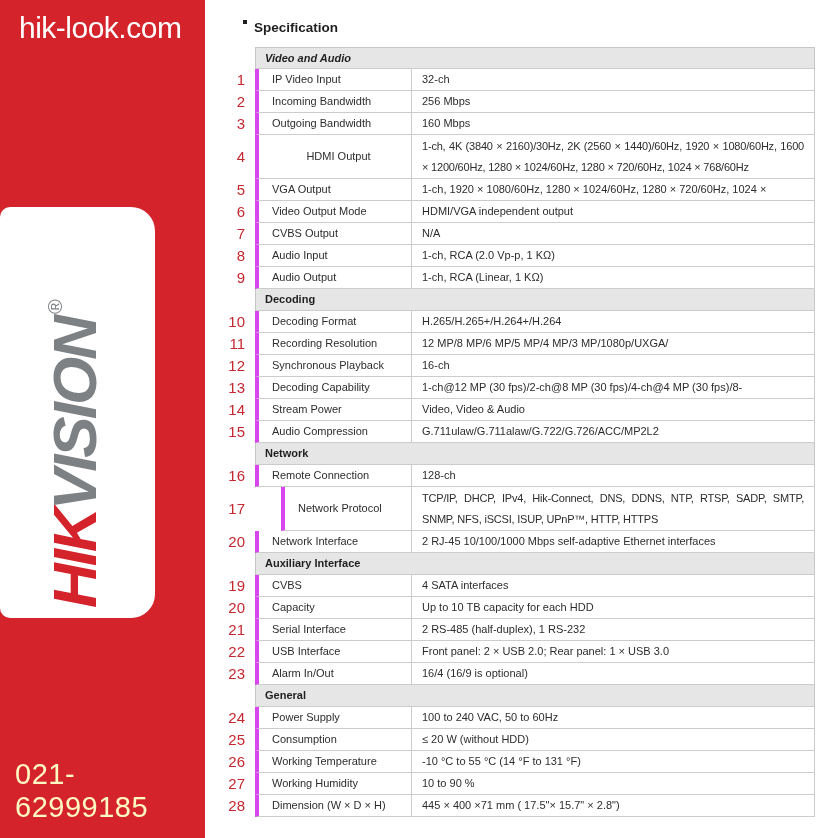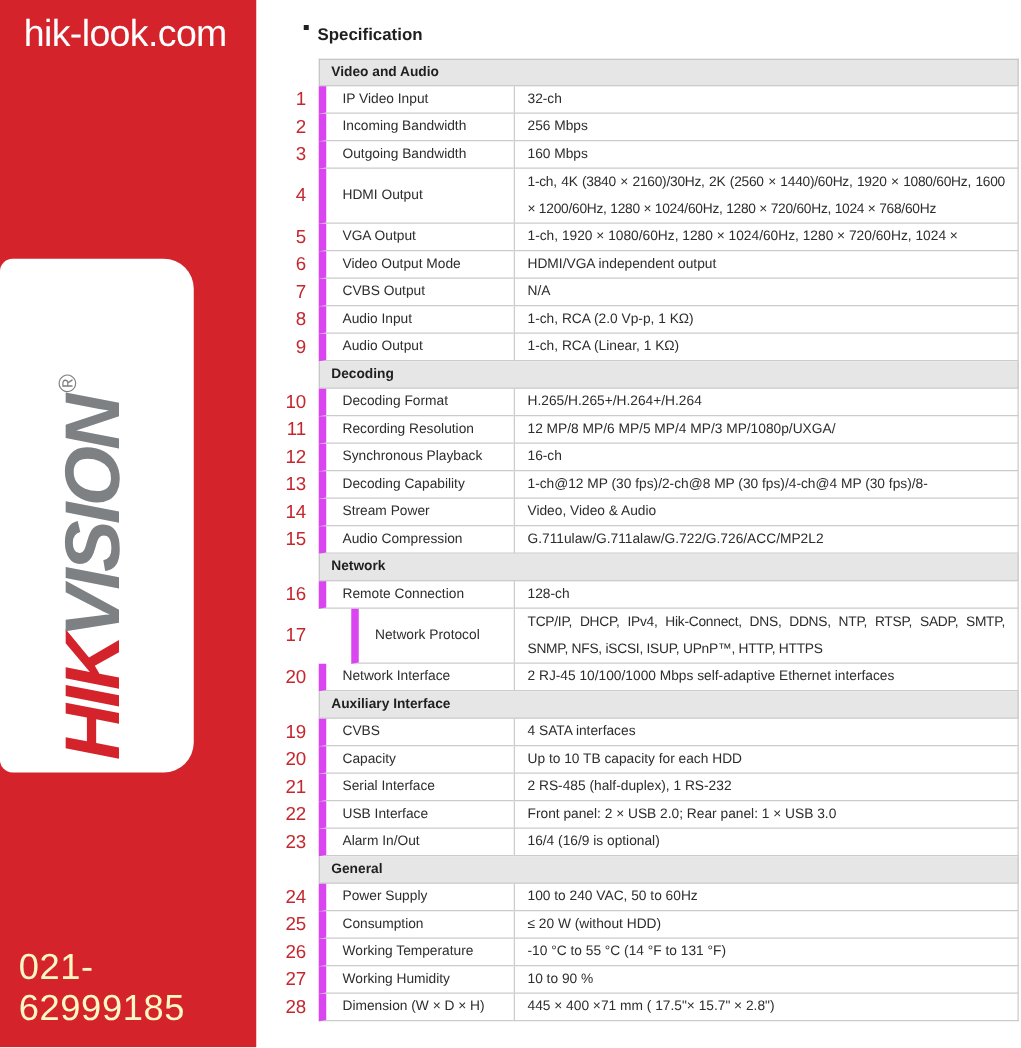--- a/index.html
+++ b/index.html
@@ -22,25 +22,25 @@
   
   .spec-heading { position:absolute; left:243px; top:20px; display:flex; align-items:flex-start; gap:7px;
                   font-size:13.5px; font-weight:bold; color:#1f1f1f; }
   .bullet { width:4px; height:4px; background:#1f1f1f; display:inline-block; }
 
   
   .spec-table { position:absolute; left:205px; top:47px; display:grid;
                 grid-template-columns:50px 156px 404px; font-size:11px; color:#2d2d2d; }
   .trow { display:contents; }
   .cell { border-bottom:1px solid #cccccc; overflow:hidden; }
-  .lab  { border-left:6px solid #d946ef; padding:0 6px 0 13px; }
+  .lab  { border-left:4px solid #d946ef; padding:0 6px 0 13px; }
   .val  { border-left:1px solid #cccccc; border-right:1px solid #cccccc; padding:0 10px; }
   .sec  { grid-column:2 / span 2; background:#e6e6e6; border-left:1px solid #c6c6c6; border-right:1px solid #c6c6c6;
           font-weight:bold; padding-left:9px; color:#1f1f1f; }
-  .first { border-top:1px solid #c6c6c6; }
+  .first { border-top:1px solid #c6c6c6;font-style:italic; }
   .num  { color:#c5272e; font-size:15px; text-align:right; padding-right:10px; }
   .h1 { height:22px; line-height:21px; }
   .h2 { height:44px; }
   .val.h2 { line-height:21.5px; padding-top:0.5px; text-align:justify; letter-spacing:-0.2px; }
   .num.h2 { line-height:44px; }
 </style>
 </head>
 <body>
 
 <div class="page">
@@ -75,21 +75,21 @@
       <div class="cell lab h1">Incoming Bandwidth</div>
       <div class="cell val h1">256 Mbps</div>
     </div>
     <div class="trow">
       <div class="num h1">3</div>
       <div class="cell lab h1">Outgoing Bandwidth</div>
       <div class="cell val h1">160 Mbps</div>
     </div>
     <div class="trow">
       <div class="num h2">4</div>
-      <div class="cell lab h2" style="line-height:43px;">HDMI Output</div>
+      <div class="cell lab h2" style="line-height:43px;text-align:center;">HDMI Output</div>
       <div class="cell val h2">1-ch, 4K (3840 × 2160)/30Hz, 2K (2560 × 1440)/60Hz, 1920 × 1080/60Hz, 1600 × 1200/60Hz, 1280 × 1024/60Hz, 1280 × 720/60Hz, 1024 × 768/60Hz</div>
     </div>
     <div class="trow">
       <div class="num h1">5</div>
       <div class="cell lab h1">VGA Output</div>
       <div class="cell val h1">1-ch, 1920 × 1080/60Hz, 1280 × 1024/60Hz, 1280 × 720/60Hz, 1024 × 768/60Hz</div>
     </div>
     <div class="trow">
       <div class="num h1">6</div>
       <div class="cell lab h1">Video Output Mode</div>

